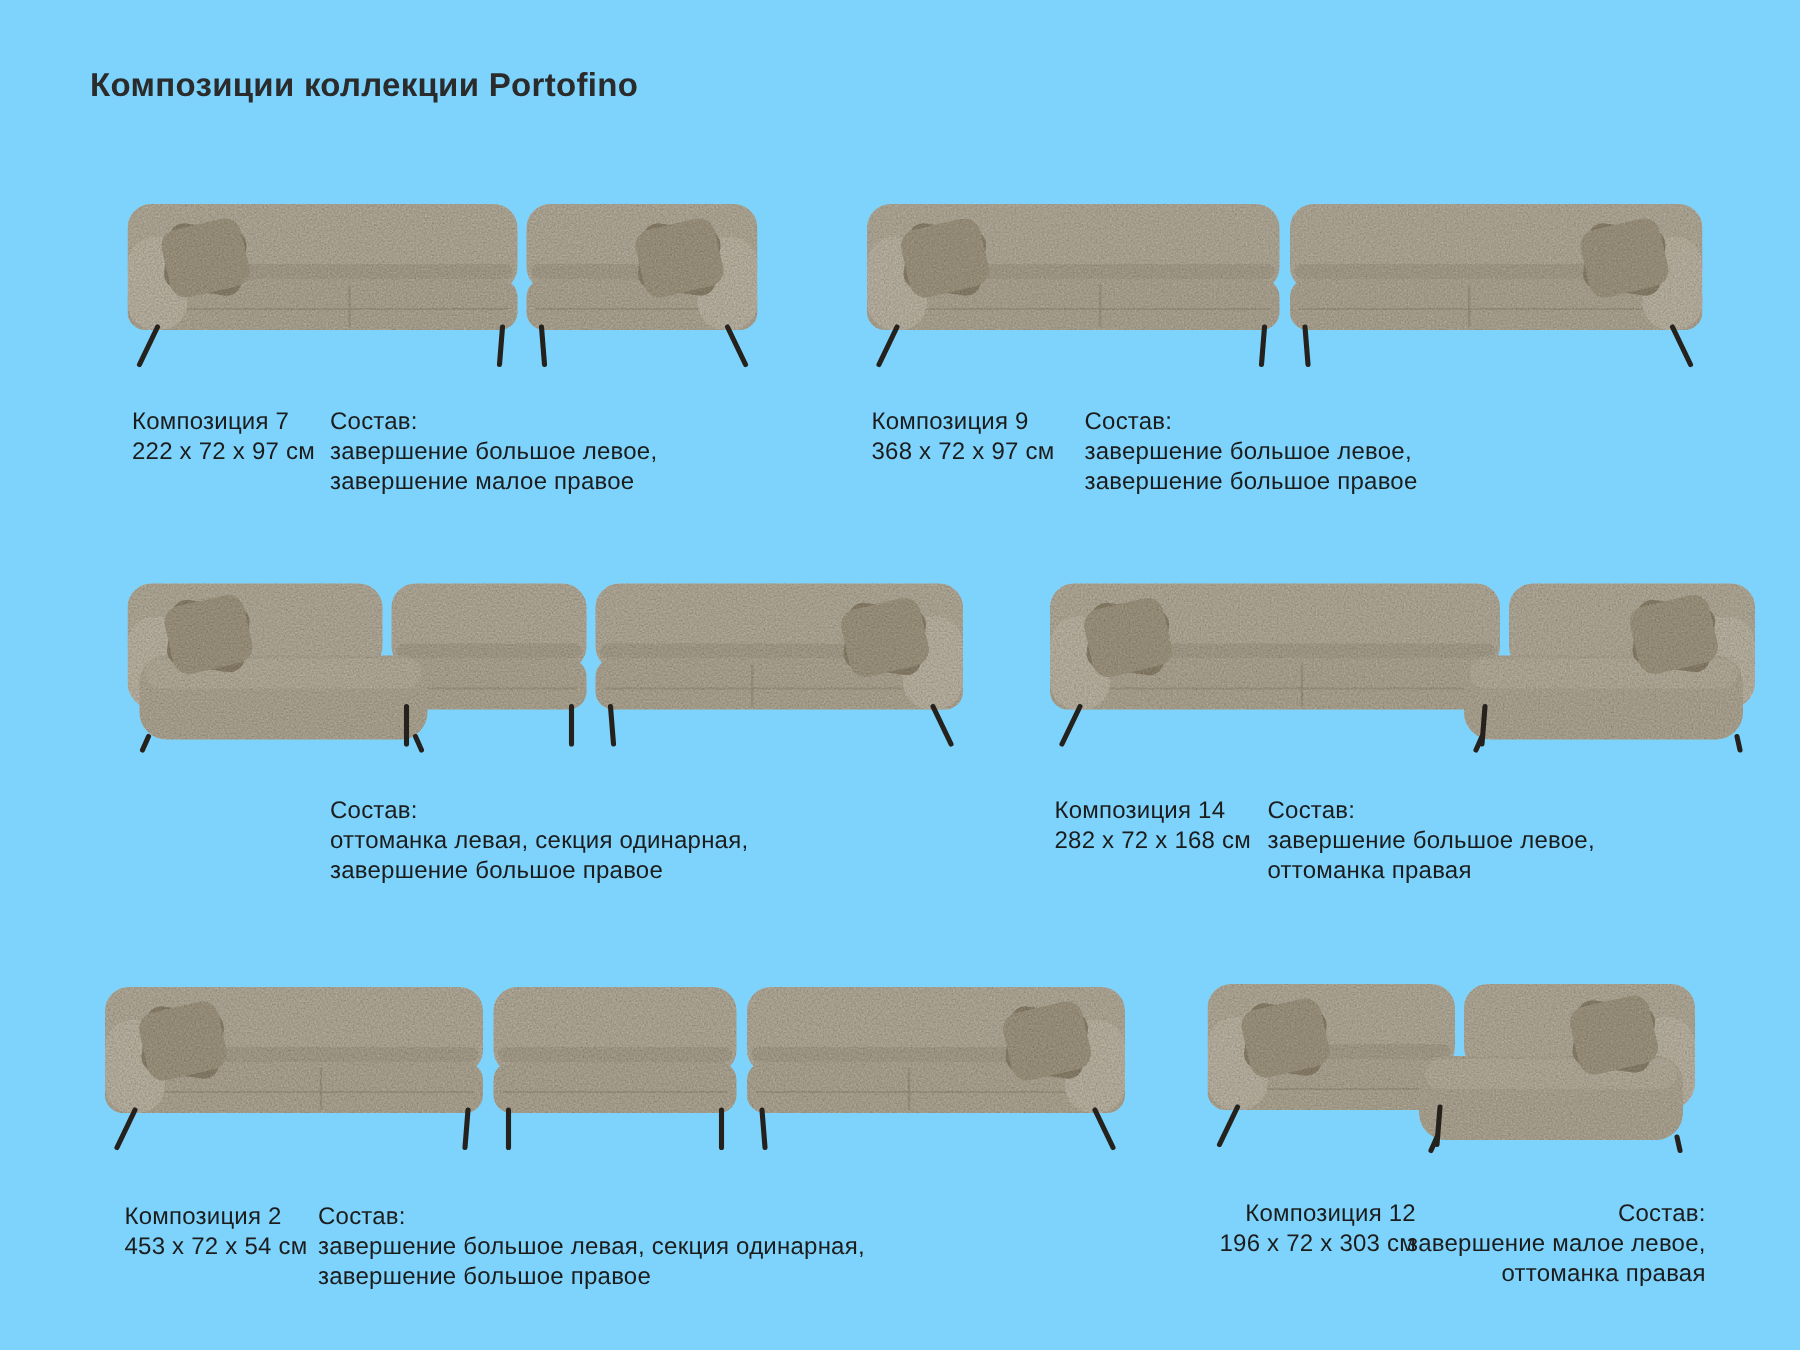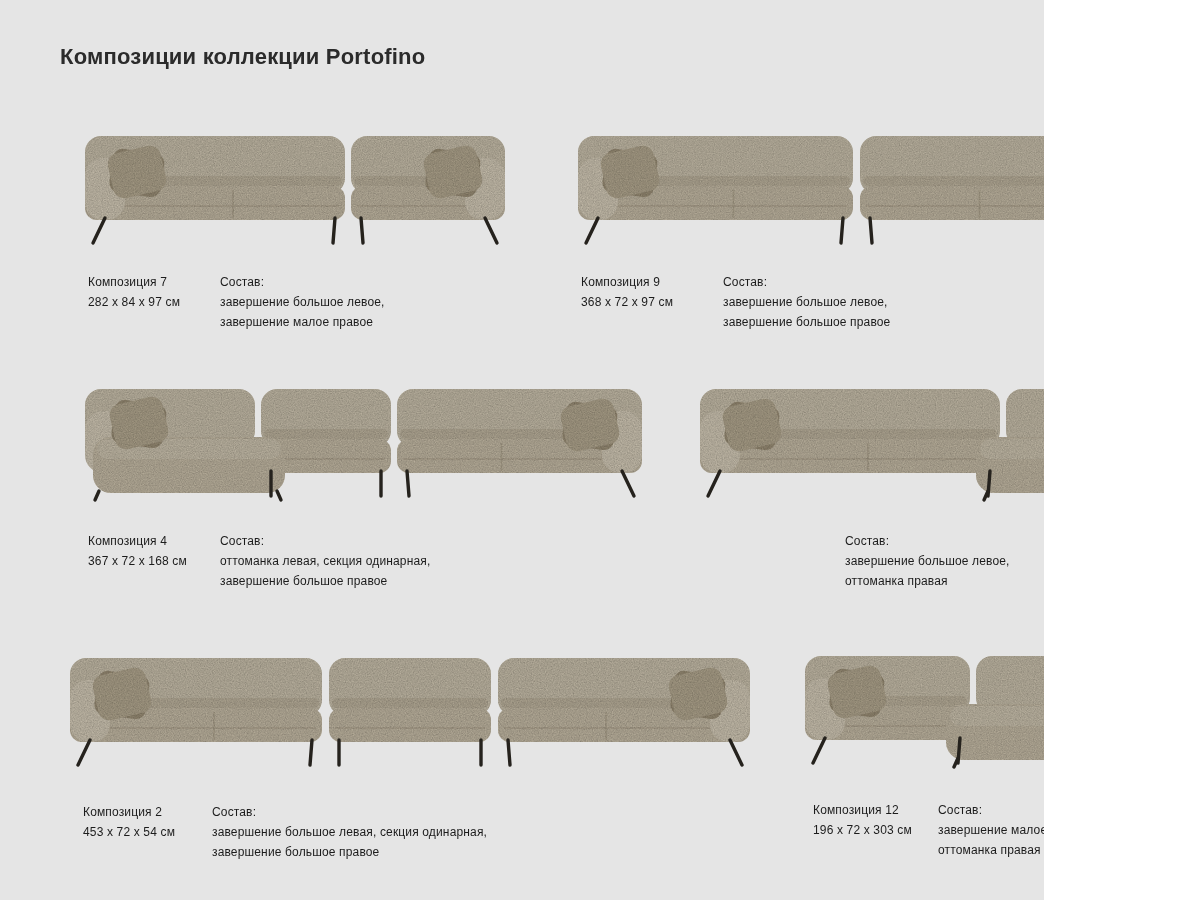--- a/index.html
+++ b/index.html
@@ -1,31 +1,31 @@
 <!DOCTYPE html>
 <html lang="ru"><head>
 <meta charset="utf-8">
 <style>
   html,body{margin:0;padding:0;background:#ffffff;}
   #page{
-    position:relative;width:1044px;height:900px;background:#e5e5e5;
+    position:relative;width:1200px;height:900px;background:#7dd3fc;
     font-family:"Liberation Sans","DejaVu Sans",sans-serif;
     color:#1c1c1c;overflow:hidden;
   }
   .page-title{
     position:absolute;left:60px;top:44px;
     font-size:22px;font-weight:600;letter-spacing:.2px;color:#2b2b2b;
   }
   .card{position:absolute;}
   .sofa-wrap svg{display:block;}
   .info{position:relative;height:72px;}
   .r1 .info{margin-top:22px;}
   .r2 .info{margin-top:28px;}
   .r3 .info{margin-top:30px;}
-  .col{position:absolute;top:0;font-size:12px;line-height:20px;letter-spacing:.15px;color:#1c1c1c;}
+  .col{position:absolute;top:0;font-size:16px;line-height:20px;letter-spacing:.15px;color:#1c1c1c;}
   .name-col{left:3px;}
   .pre{white-space:pre-line;}
 </style>
 </head>
 <body>
 
 <div id="page">
 
   <div class="page-title">Композиции коллекции Portofino</div>
 
@@ -63,21 +63,21 @@
           </g>
           <path d="M 20 88 L 8 113" stroke="#25221d" stroke-width="3.4" stroke-linecap="round"></path>
           <path d="M 250 88 L 248 113" stroke="#25221d" stroke-width="3.4" stroke-linecap="round"></path>
           <path d="M 276 88 L 278 113" stroke="#25221d" stroke-width="3.4" stroke-linecap="round"></path>
           <path d="M 400 88 L 412 113" stroke="#25221d" stroke-width="3.4" stroke-linecap="round"></path>
         </svg>
       </div>
     <div class="info">
       <div class="col name-col">
         <div>Композиция 7</div>
-        <div>282 x 84 x 97 см</div>
+        <div>222 x 72 x 97 см</div>
       </div>
       <div class="col" style="left:135px;">
         <div>Состав:</div>
         <div class="pre">завершение большое левое,
 завершение малое правое</div>
       </div>
     </div>
   </div>
 
   <div class="card r1" style="left:578px;top:130px;width:557px;">
@@ -169,24 +169,20 @@
           </g>
           <path d="M 186 88 L 186 113" stroke="#25221d" stroke-width="3.4" stroke-linecap="round"></path>
           <path d="M 296 88 L 296 113" stroke="#25221d" stroke-width="3.4" stroke-linecap="round"></path>
           <path d="M 322 88 L 324 113" stroke="#25221d" stroke-width="3.4" stroke-linecap="round"></path>
           <path d="M 537 88 L 549 113" stroke="#25221d" stroke-width="3.4" stroke-linecap="round"></path>
           <path d="M 14 108 L 10 117" stroke="#25221d" stroke-width="3.4" stroke-linecap="round"></path>
           <path d="M 192 108 L 196 117" stroke="#25221d" stroke-width="3.4" stroke-linecap="round"></path>
         </svg>
       </div>
     <div class="info">
-      <div class="col name-col">
-        <div>Композиция 4</div>
-        <div>367 x 72 x 168 см</div>
-      </div>
       <div class="col" style="left:135px;">
         <div>Состав:</div>
         <div class="pre">оттоманка левая, секция одинарная,
 завершение большое правое</div>
       </div>
     </div>
   </div>
 
   <div class="card r2" style="left:700px;top:383px;width:470px;">
     <div class="sofa-wrap">
@@ -219,20 +215,24 @@
               <rect x="-27" y="-23" width="54" height="46" rx="11" transform="rotate(-13)" fill="#b4a991"></rect>
             </g>
           </g>
           <path d="M 20 88 L 8 113" stroke="#25221d" stroke-width="3.4" stroke-linecap="round"></path>
           <path d="M 290 88 L 288 113" stroke="#25221d" stroke-width="3.4" stroke-linecap="round"></path>
           <path d="M 288 108 L 284 117" stroke="#25221d" stroke-width="3.4" stroke-linecap="round"></path>
           <path d="M 458 108 L 460 117" stroke="#25221d" stroke-width="3.4" stroke-linecap="round"></path>
         </svg>
       </div>
     <div class="info">
+      <div class="col name-col">
+        <div>Композиция 14</div>
+        <div>282 x 72 x 168 см</div>
+      </div>
       <div class="col" style="left:145px;">
         <div>Состав:</div>
         <div class="pre">завершение большое левое,
 оттоманка правая</div>
       </div>
     </div>
   </div>
 
   <div class="card r3" style="left:80px;top:652px;width:680px;">
     <div class="sofa-wrap" style="margin-left:-10px;">
@@ -285,21 +285,21 @@
         <div>453 x 72 x 54 см</div>
       </div>
       <div class="col" style="left:132px;">
         <div>Состав:</div>
         <div class="pre">завершение большое левая, секция одинарная,
 завершение большое правое</div>
       </div>
     </div>
   </div>
 
-  <div class="card r3" style="left:810px;top:650px;width:330px;">
+  <div class="card r3" style="left:810px;top:650px;width:330px;text-align:right;">
     <div class="sofa-wrap" style="margin-left:-5px;">
         <svg viewBox="0 0 325 120" width="325" height="120" xmlns="http://www.w3.org/2000/svg">
           <defs>
             <filter id="grain5" x="-3%" y="-3%" width="106%" height="106%">
               <feTurbulence type="fractalNoise" baseFrequency="0.85" numOctaves="2" seed="27" result="n"></feTurbulence>
               <feColorMatrix in="n" type="matrix" values="0 0 0 0 0  0 0 0 0 0  0 0 0 0 0  0.25 0.25 0.25 0 0" result="a"></feColorMatrix>
               <feComposite in="a" in2="SourceGraphic" operator="in" result="sp"></feComposite>
               <feBlend in="sp" in2="SourceGraphic" mode="multiply"></feBlend>
             </filter>
           </defs>

